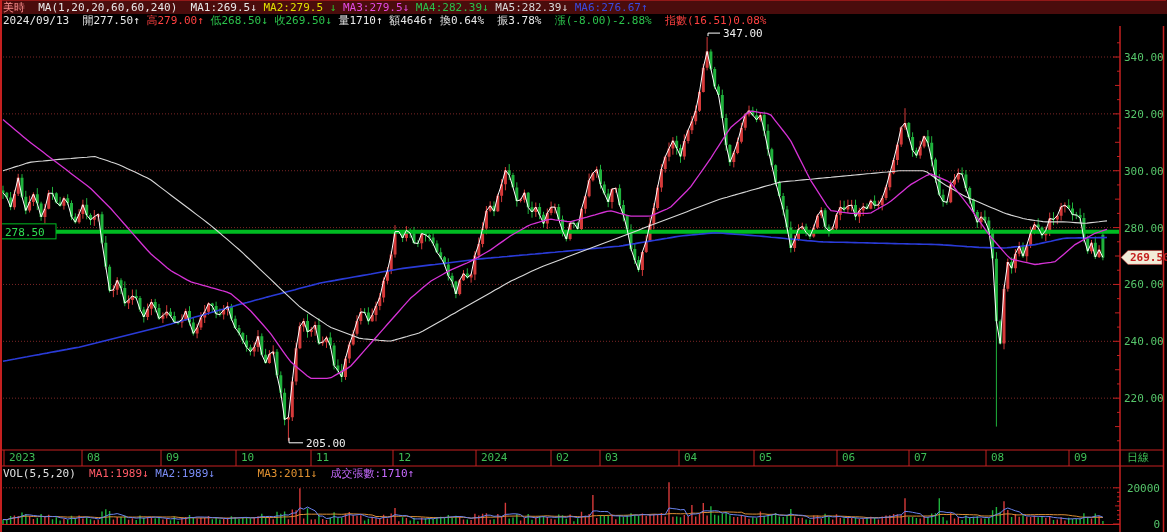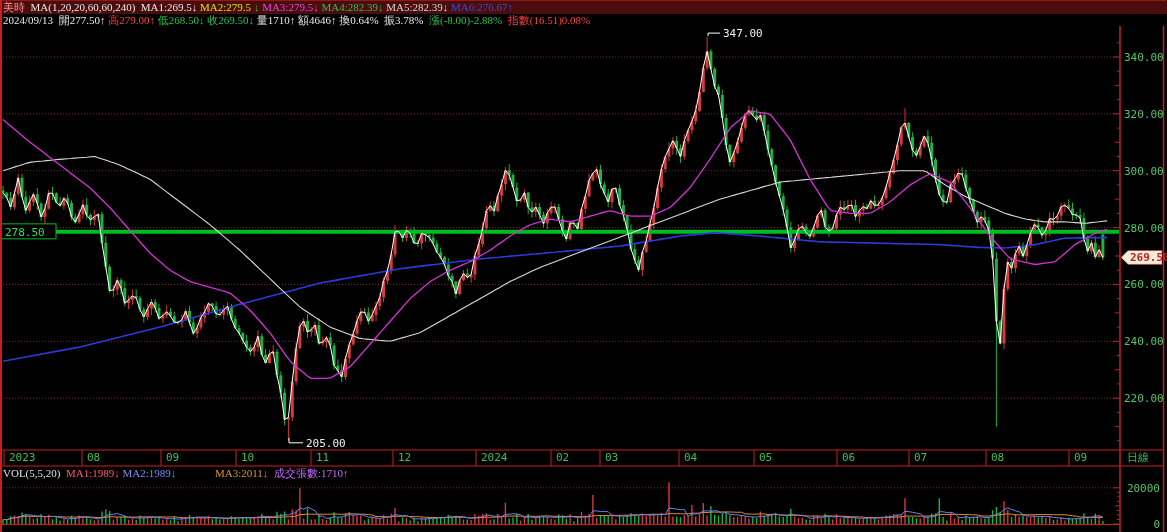--- a/index.html
+++ b/index.html
@@ -2,21 +2,21 @@
 <html><head>
 <meta charset="utf-8">
 <style>
   html,body{margin:0;padding:0;background:#000;}
   #screen{position:relative;width:1167px;height:532px;background:#000;overflow:hidden;
           font-family:"DejaVu Sans Mono","DejaVu Sans",monospace,sans-serif;}
   .hline{position:absolute;left:0;width:1167px;white-space:pre;font-size:11px;line-height:13px;letter-spacing:0;}
   #h1{top:1px;height:13px;background:#4a0c0c;padding-left:3px;}
   #h2{top:14px;height:13px;padding-left:3px;}
   #vh{top:467px;height:13px;padding-left:3px;}
-  .seg{white-space:pre;font-family:Liberation Serif, serif;}
+  .seg{white-space:pre;}
   svg{position:absolute;left:0;top:0;}
   text{font-family:"DejaVu Sans Mono","DejaVu Sans",monospace,sans-serif;}
 </style>
 </head>
 <body>
 
 <div id="screen">
   <div id="h1" class="hline"><span class="seg" style="color: rgb(255, 144, 144);">美時  </span><span class="seg" style="color: rgb(232, 232, 232);">MA(1,20,20,60,60,240)  </span><span class="seg" style="color: rgb(232, 232, 232);">MA1:269.5↓ </span><span class="seg" style="color: rgb(224, 224, 0);">MA2:279.5 </span><span class="seg" style="color: rgb(43, 194, 43);">↓ </span><span class="seg" style="color: rgb(226, 75, 226);">MA3:279.5↓ </span><span class="seg" style="color: rgb(43, 194, 75);">MA4:282.39↓ </span><span class="seg" style="color: rgb(216, 216, 216);">MA5:282.39↓ </span><span class="seg" style="color: rgb(58, 74, 224);">MA6:276.67↑ </span></div>
   <div id="h2" class="hline"><span class="seg" style="color: rgb(232, 232, 232);">2024/09/13  </span><span class="seg" style="color: rgb(232, 232, 232);">開277.50↑ </span><span class="seg" style="color: rgb(255, 64, 64);">高279.00↑ </span><span class="seg" style="color: rgb(43, 194, 75);">低268.50↓ </span><span class="seg" style="color: rgb(43, 194, 75);">收269.50↓ </span><span class="seg" style="color: rgb(232, 232, 232);">量1710↑ </span><span class="seg" style="color: rgb(232, 232, 232);">額4646↑ </span><span class="seg" style="color: rgb(232, 232, 232);">換0.64%  </span><span class="seg" style="color: rgb(232, 232, 232);">振3.78%  </span><span class="seg" style="color: rgb(43, 194, 75);">漲(-8.00)-2.88%  </span><span class="seg" style="color: rgb(255, 64, 64);">指數(16.51)0.08% </span></div>
   <div id="vh" class="hline"><span class="seg" style="color: rgb(224, 224, 224);">VOL(5,5,20)  </span><span class="seg" style="color: rgb(255, 90, 102);">MA1:1989↓ </span><span class="seg" style="color: rgb(122, 140, 245);">MA2:1989↓ </span><span class="seg" style="color: rgb(224, 144, 48); padding-left: 36px;">MA3:2011↓ </span><span class="seg" style="color: rgb(199, 106, 255);"> 成交張數:1710↑ </span></div>

